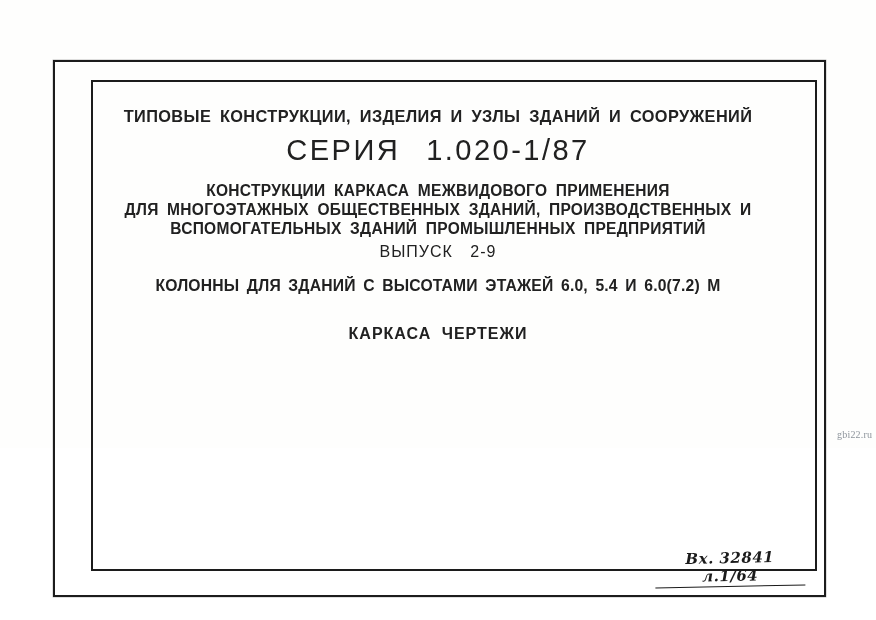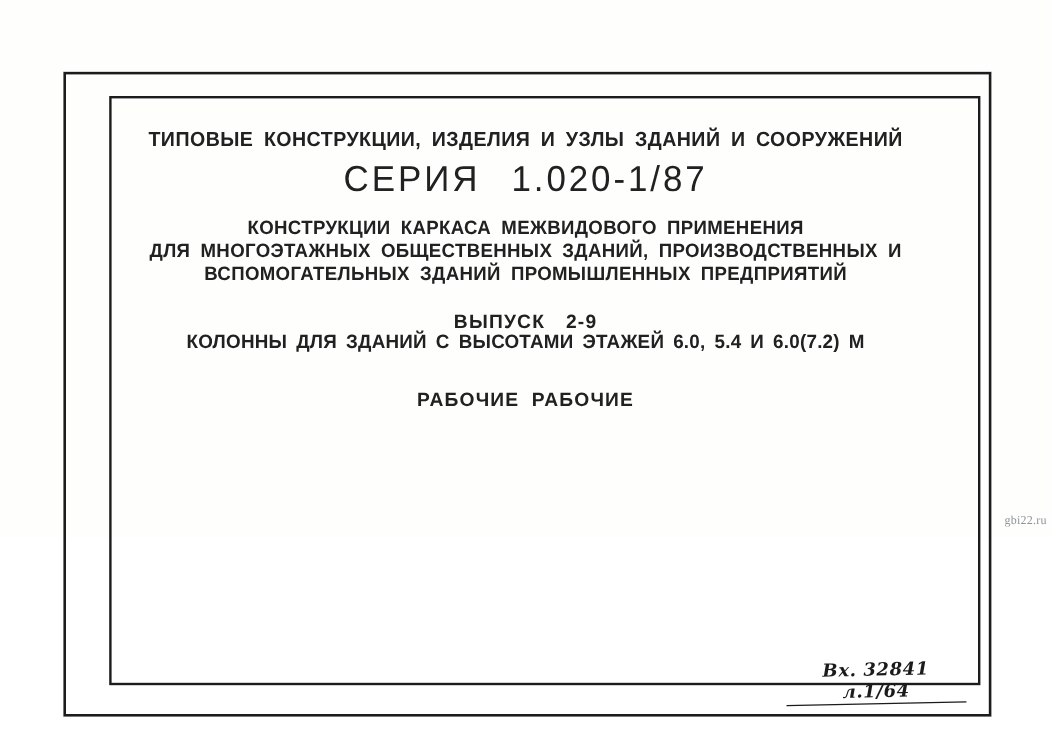--- a/index.html
+++ b/index.html
@@ -72,23 +72,23 @@
   .subtitle-block {
     top: 181px;
     font-size: 16px;
     font-weight: bold;
     line-height: 19px;
     letter-spacing: 0.3px;
     word-spacing: 4px;
     transform: scaleX(0.97);
   }
   .issue-line {
-    top: 260px;
+    top: 243px;
     font-size: 16px;
-    font-weight: bold;
+    font-weight: normal;
     letter-spacing: 1px;
     word-spacing: 12px;
   }
   .columns-line {
     top: 277px;
     font-size: 16px;
     font-weight: bold;
     letter-spacing: 0.2px;
     word-spacing: 3px;
     transform: scaleX(0.98);
@@ -143,19 +143,19 @@
   <div class="print-line subtitle-block text-col">
     <div>КОНСТРУКЦИИ КАРКАСА МЕЖВИДОВОГО ПРИМЕНЕНИЯ</div>
     <div>ДЛЯ МНОГОЭТАЖНЫХ ОБЩЕСТВЕННЫХ ЗДАНИЙ, ПРОИЗВОДСТВЕННЫХ И</div>
     <div>ВСПОМОГАТЕЛЬНЫХ ЗДАНИЙ ПРОМЫШЛЕННЫХ ПРЕДПРИЯТИЙ</div>
   </div>
 
   <div class="print-line issue-line text-col">ВЫПУСК 2-9</div>
 
   <div class="print-line columns-line text-col">КОЛОННЫ ДЛЯ ЗДАНИЙ С ВЫСОТАМИ ЭТАЖЕЙ 6.0, 5.4 И 6.0(7.2) М</div>
 
-  <div class="print-line drawings-line text-col">РАБОЧИЕ РАБОЧИЕ</div>
+  <div class="print-line drawings-line text-col">КАРКАСА ЧЕРТЕЖИ</div>
 
   <div class="stamp-note">Вх. 32841 л.1/64</div>
 
   <div class="watermark">gbi22.ru</div>
 
 </div>
 
 </body></html>

